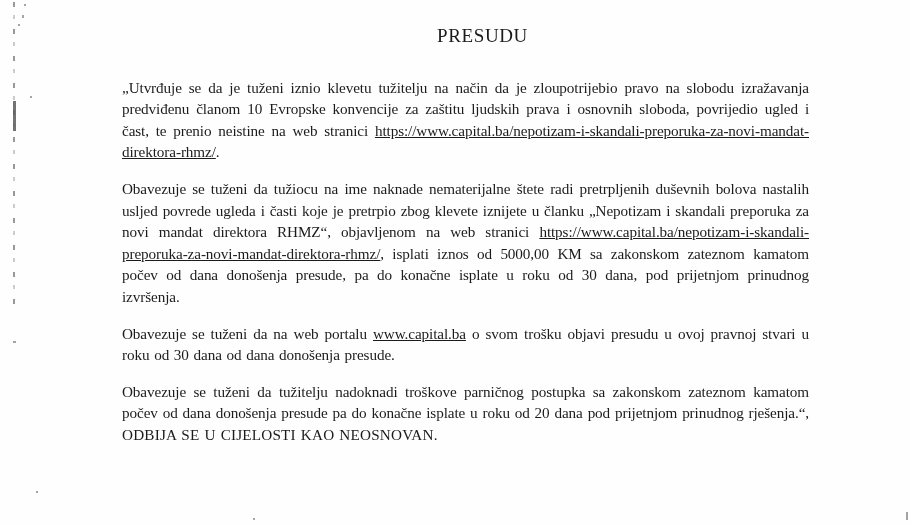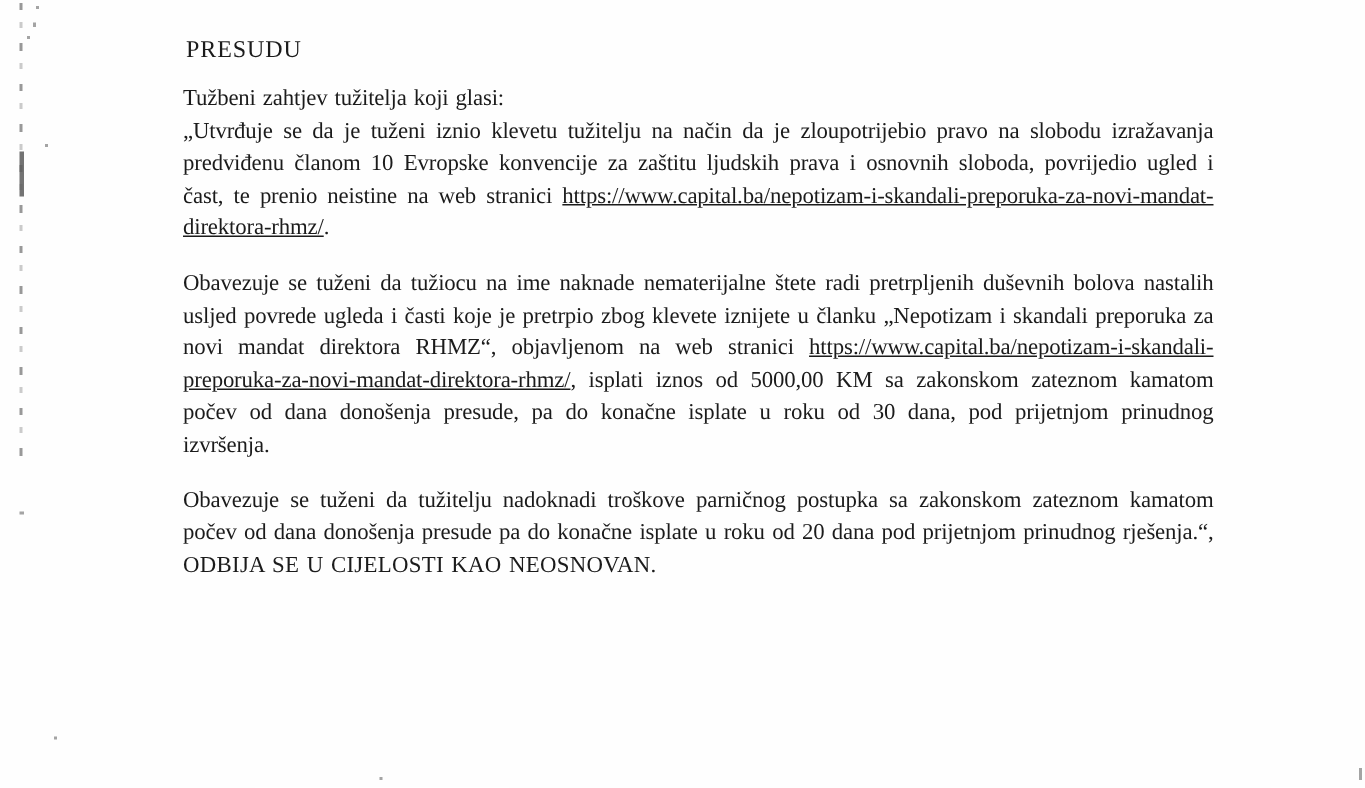--- a/index.html
+++ b/index.html
@@ -12,24 +12,25 @@
     width: 910px;
     height: 525px;
     background: #fefefe;
     overflow: hidden;
     font-family: "Liberation Serif", serif;
     color: #1b1b1b;
   }
   .doc-title {
     position: absolute;
     top: 25px;
-    left: 124px;
+    left: 139px;
     width: 687px;
     margin: 0;
-    font-size: 16px;
+    text-align: center;
+    font-size: 19px;
     font-weight: normal;
     letter-spacing: 0.6px;
     filter: blur(0.22px);
   }
   .doc-body {
     position: absolute;
     top: 55px;
     left: 122px;
     width: 687px;
     font-size: 15.2px;
@@ -94,28 +95,31 @@
   <div class="speck" style="left:13px; top:341px; width:3px; height:2px;"></div>
   <div class="speck" style="left:36px; top:491px; width:2px; height:2px;"></div>
   <div class="speck" style="left:253px; top:518px; width:2px; height:2px;"></div>
   <div class="speck" style="left:906px; top:512px; width:2px; height:8px;"></div>
 
   <h1 class="doc-title">PRESUDU</h1>
 
   <div class="doc-body">
 
     <p>
-      <span>Tužbeni zahtjev tužitelja koji glasi:</span><br>
+      <br>
       <span>„Utvrđuje se da je tuženi iznio klevetu tužitelju na način da je zloupotrijebio pravo na slobodu izražavanja predviđenu članom 10 Evropske konvencije za zaštitu ljudskih prava i osnovnih sloboda, povrijedio ugled i čast, te prenio neistine na web stranici </span><span class="url">https://www.capital.ba/nepotizam-i-skandali-preporuka-za-novi-mandat-direktora-rhmz/</span><span>.</span>
     </p>
 
     <p>
       <span>Obavezuje se tuženi da tužiocu na ime naknade nematerijalne štete radi pretrpljenih duševnih bolova nastalih usljed povrede ugleda i časti koje je pretrpio zbog klevete iznijete u članku „Nepotizam i skandali preporuka za novi mandat direktora RHMZ“, objavljenom na web stranici </span><span class="url">https://www.capital.ba/nepotizam-i-skandali-preporuka-za-novi-mandat-direktora-rhmz/</span><span>, isplati iznos od 5000,00 KM sa zakonskom zateznom kamatom počev od dana donošenja presude, pa do konačne isplate u roku od 30 dana, pod prijetnjom prinudnog izvršenja.</span>
     </p>
 
+    <p>
+      <span>Obavezuje se tuženi da na web portalu </span><span class="url">www.capital.ba</span><span> o svom trošku objavi presudu u ovoj pravnoj stvari u roku od 30 dana od dana donošenja presude.</span>
+    </p>
 
     <p>
       <span>Obavezuje se tuženi da tužitelju nadoknadi troškove parničnog postupka sa zakonskom zateznom kamatom počev od dana donošenja presude pa do konačne isplate u roku od 20 dana pod prijetnjom prinudnog rješenja.“, </span><span class="caps">ODBIJA SE U CIJELOSTI KAO NEOSNOVAN</span><span>.</span>
     </p>
 
 
   </div>
 </div>
 
 </body></html>

